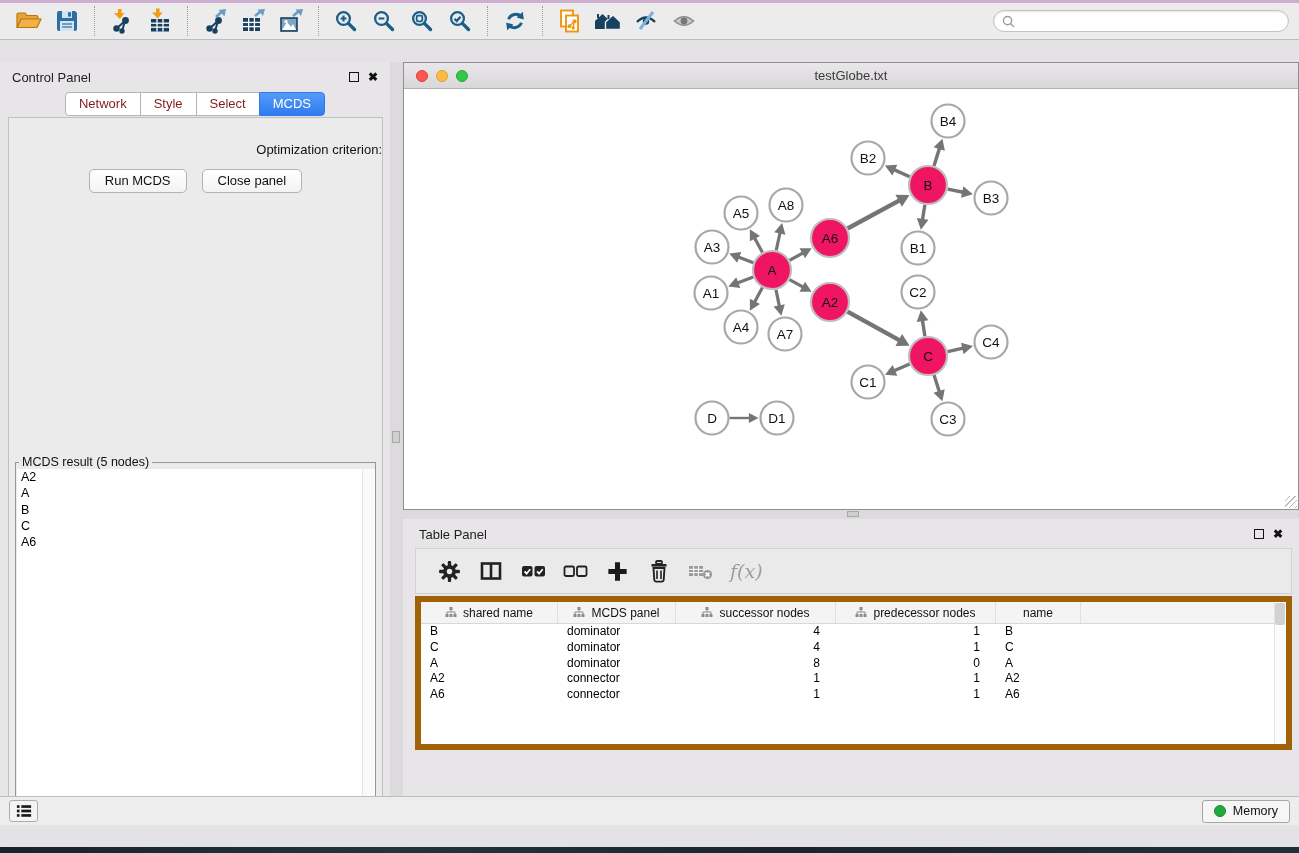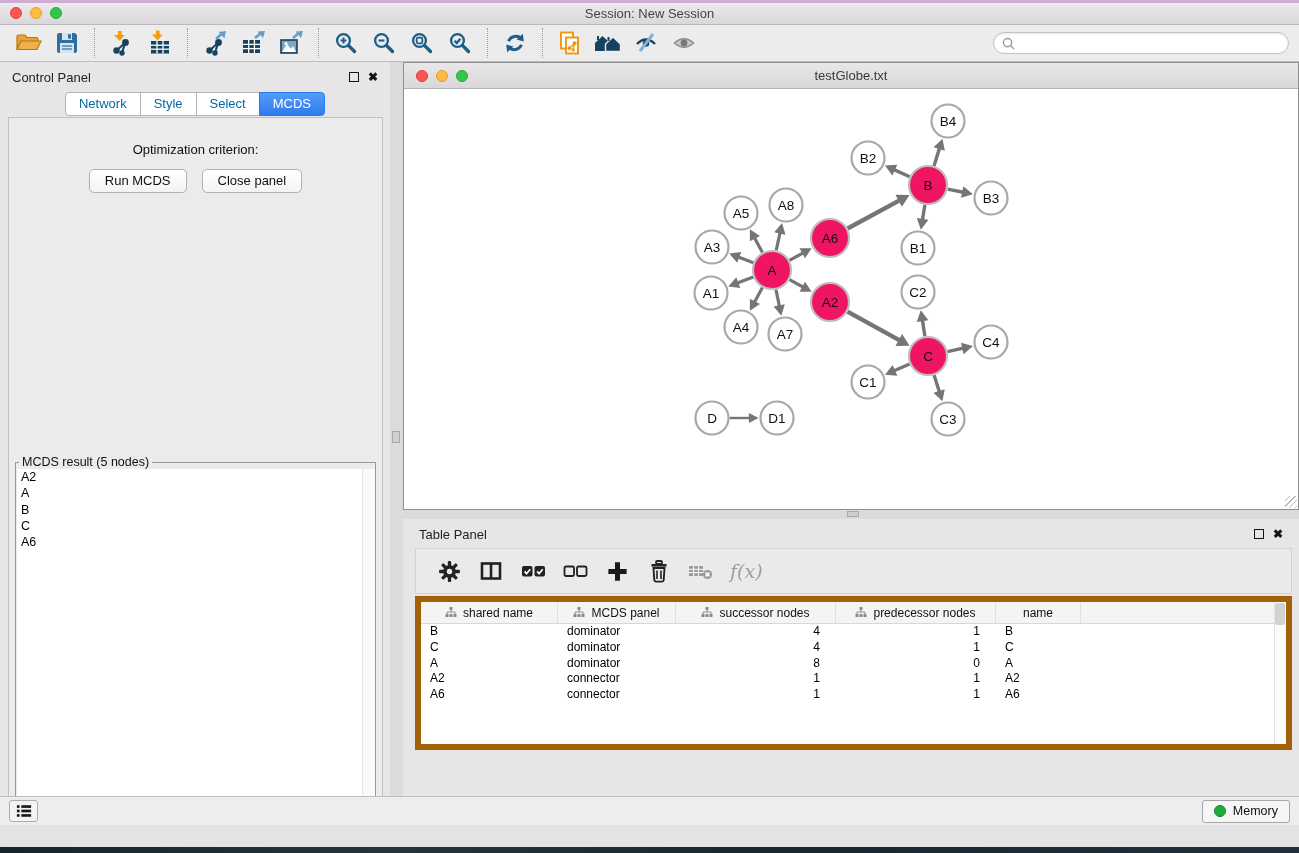--- a/index.html
+++ b/index.html
@@ -29,28 +29,28 @@
   
   .control-panel { position:absolute; left:0; top:62px; width:390px; height:756px; background:#e7e5e7; }
   .panel-header { height:30px; display:flex; align-items:center; padding:0 12px; }
   .panel-header .ptitle { font-size:13px; color:#222; }
   .panel-btns { margin-left:auto; display:flex; align-items:center; gap:9px; }
   .float-box { width:10px; height:10px; border:1.6px solid #111; display:inline-block; }
   .close-x { font-size:12px; font-weight:bold; color:#111; line-height:1; }
 
   .cp-tabs { display:flex; justify-content:center; position:relative; z-index:2; }
   .seg-tab { font-size:13px; padding:3px 13px 4px 13px; background:#fff; border:1px solid #b5b5b5;
-             margin-left:-1px; color:#0369a1; white-space:nowrap; }
+             margin-left:-1px; color:#7f1d1d; white-space:nowrap; }
   .seg-tab:first-child { border-radius:4px 0 0 4px; margin-left:0; }
   .seg-tab:last-child { border-radius:0 4px 4px 0; }
   .seg-tab.sel { background:linear-gradient(#559bf7,#2e7bf0); border-color:#2e7bf0; color:#fff; }
 
   .cp-content { position:absolute; left:8px; right:7px; top:55px; bottom:8px;
                 border:1px solid #c0c0c0; background:#ebebeb; }
-  .opt-label { text-align:center; margin-top:24px; font-size:13px; color:#111; }
+  .opt-label { text-align:right; margin-top:24px; font-size:13px; color:#111; }
   .dropdown { width:314px; height:24px; margin:12px auto 0 auto; background:#fff; border:1px solid #ababab;
               border-radius:4px; display:flex; align-items:center; position:relative; }
   .dropdown .dval { flex:1; font-size:13px; padding-left:9px; white-space:nowrap; overflow:hidden; }
   .dd-spin { width:19px; height:22px; border-radius:3px; margin-right:0px;
              background:linear-gradient(#74abf9,#2d72ea); display:flex; flex-direction:column;
              align-items:center; justify-content:center; gap:2px; }
   .dd-spin svg { display:block; }
   .btn-row { display:flex; justify-content:center; gap:15px; margin-top:12px; }
   .mac-btn { font-size:13px; padding:3px 15px 4px 15px; background:linear-gradient(#ffffff,#f3f3f3);
              border:1px solid #b2b2b2; border-radius:5px; color:#111; }
@@ -111,28 +111,20 @@
   .desktop-strip { position:absolute; left:0; bottom:0; width:1299px; height:6px;
                    background:linear-gradient(90deg,#15232c,#23343c 30%,#17262f 60%,#20303a); }
 </style>
 </head>
 <body>
 
 <div class="app">
 
   <div class="top-strip"></div>
 
-  <div class="titlebar">
-    <div class="lights">
-      <span class="light" style="background:#fc5753;border:1px solid #df3e38;"></span>
-      <span class="light" style="background:#fdbc40;border:1px solid #de9f34;"></span>
-      <span class="light" style="background:#33c748;border:1px solid #27aa35;"></span>
-    </div>
-    <span class="title">Session: New Session</span>
-  </div>
 
   <div class="toolbar">
     <div class="tbtn">
       <svg width="28" height="26" viewBox="0 0 28 26">
         <path d="M2 19 V7 q0-2 2-2 h6 l2 2.5 h9 q2 0 2 2 V11" fill="#e9a23b" stroke="#b87708" stroke-width="1.2"></path>
         <path d="M6 11 h20 l-4 8.5 H2 z" fill="#f2b04a" stroke="#b87708" stroke-width="1.2"></path>
       </svg>
     </div>
     <div class="tbtn">
       <svg width="26" height="26" viewBox="0 0 26 26">

